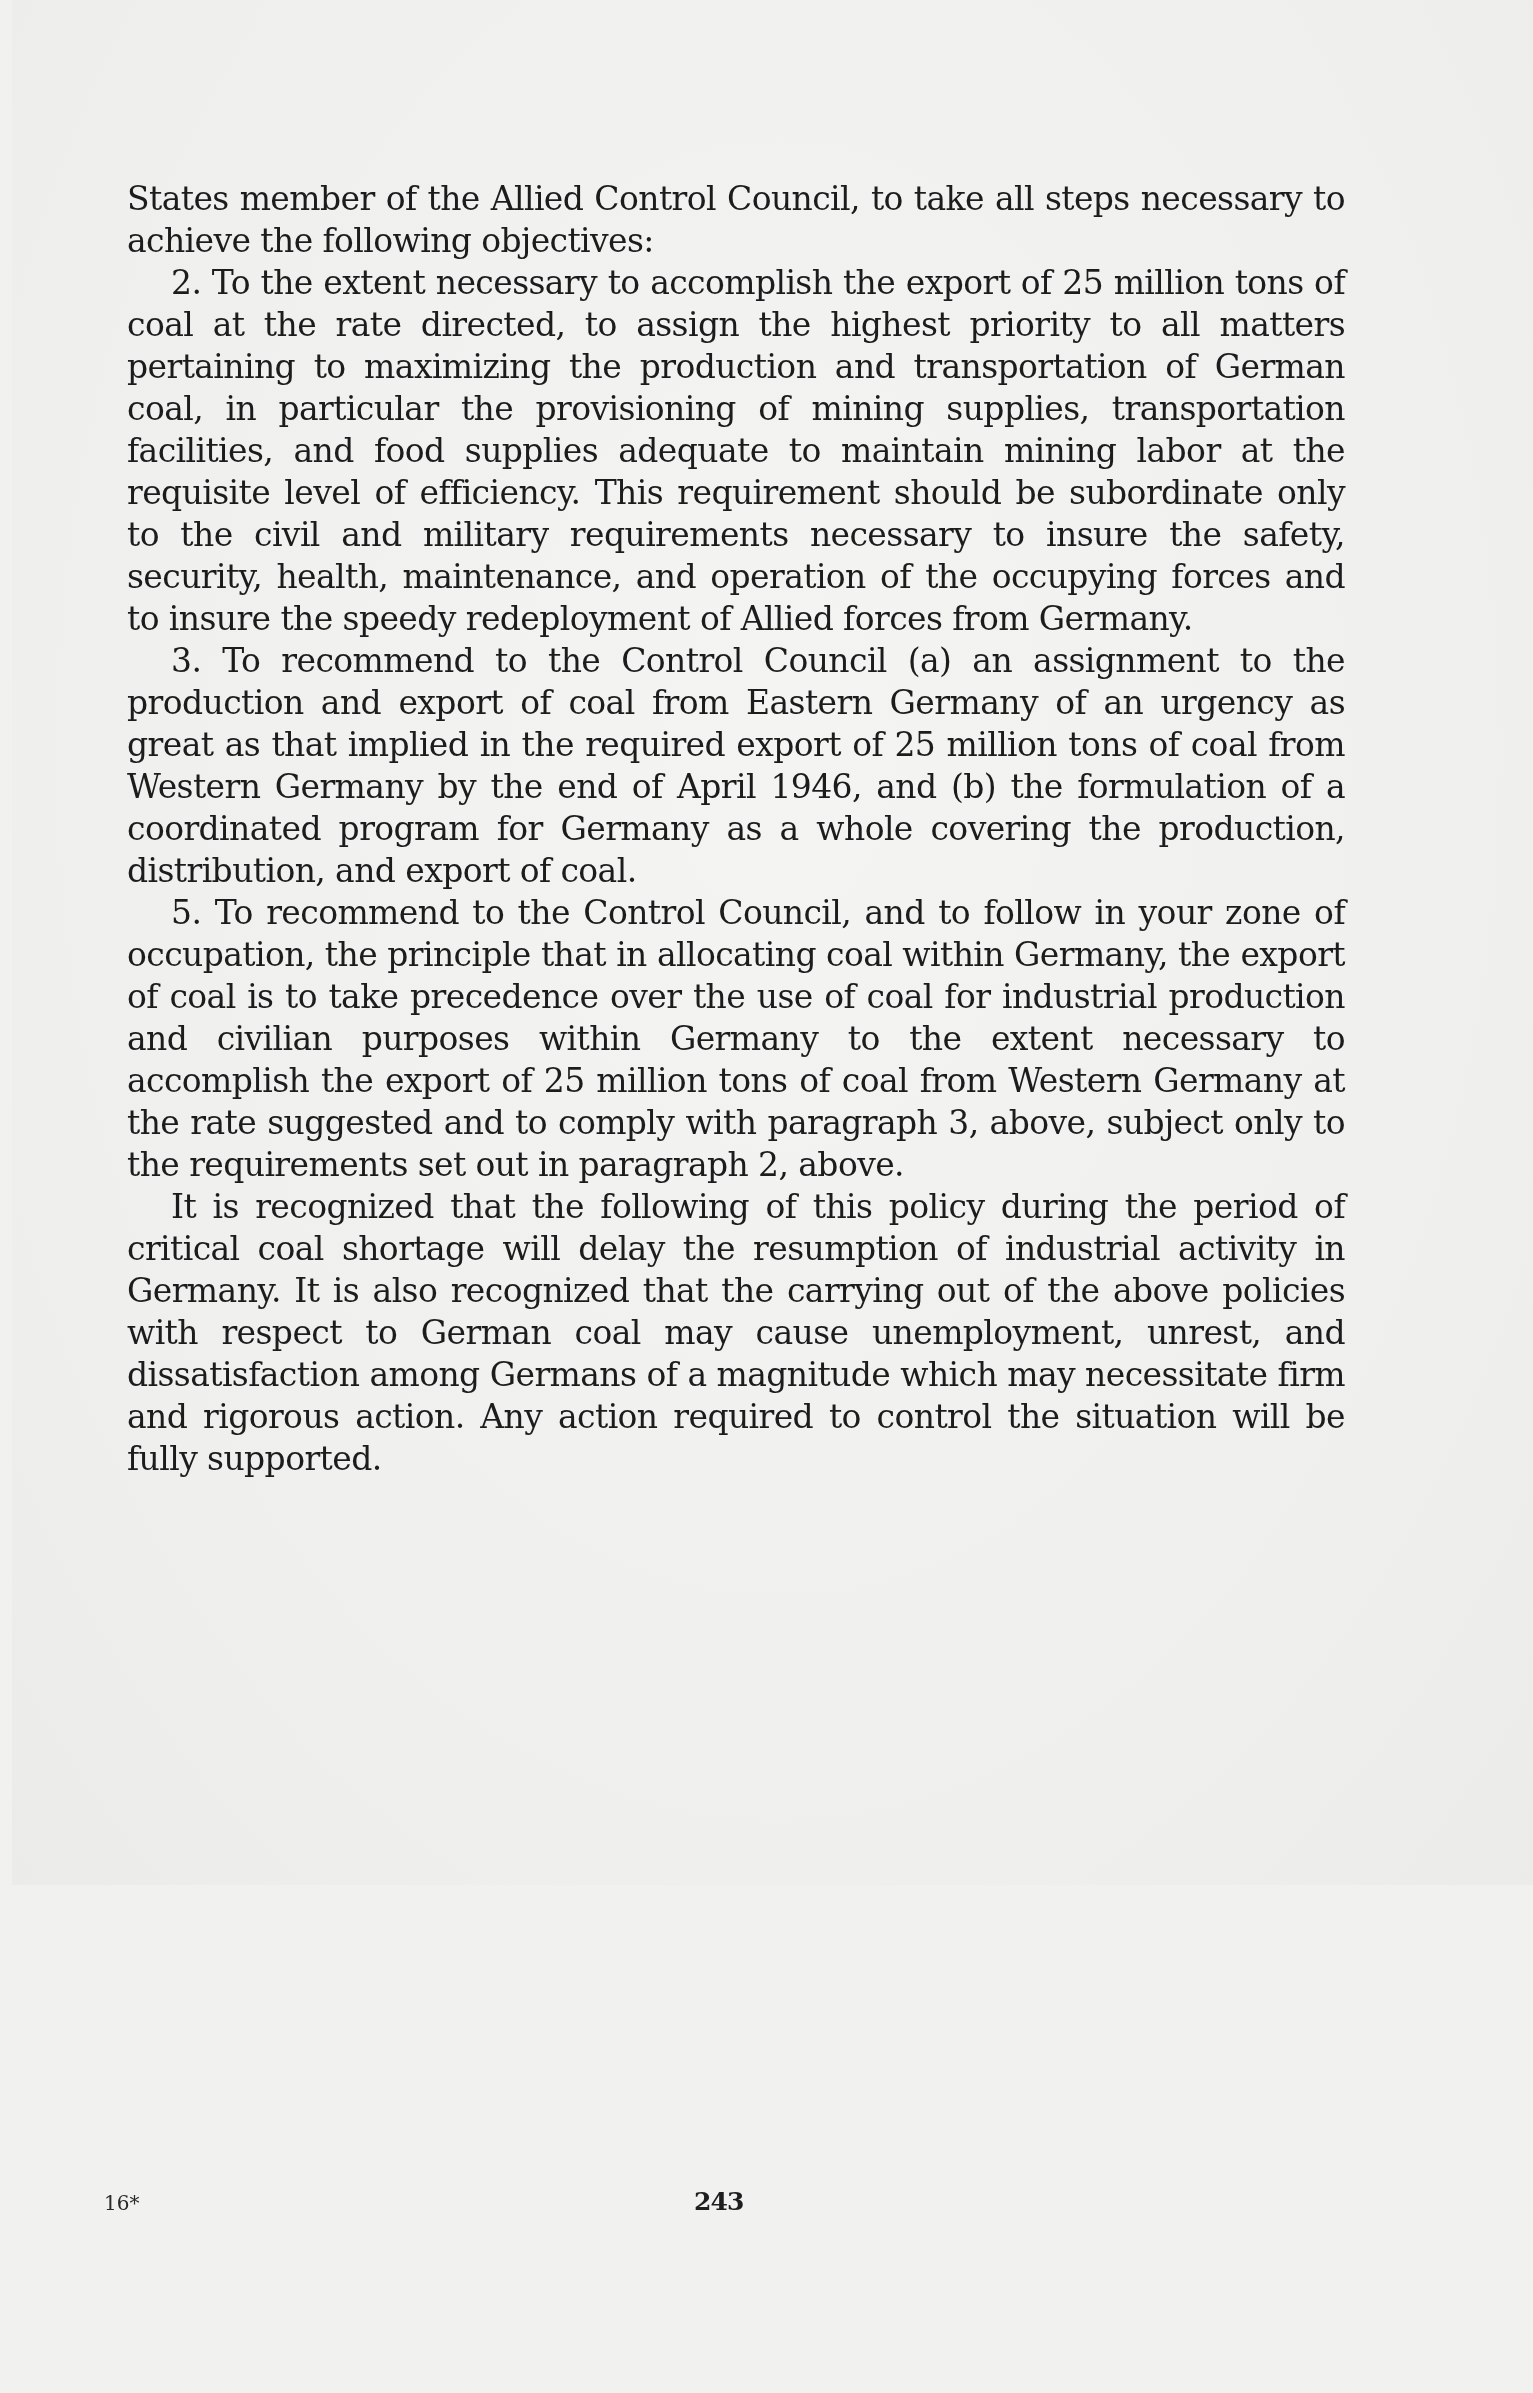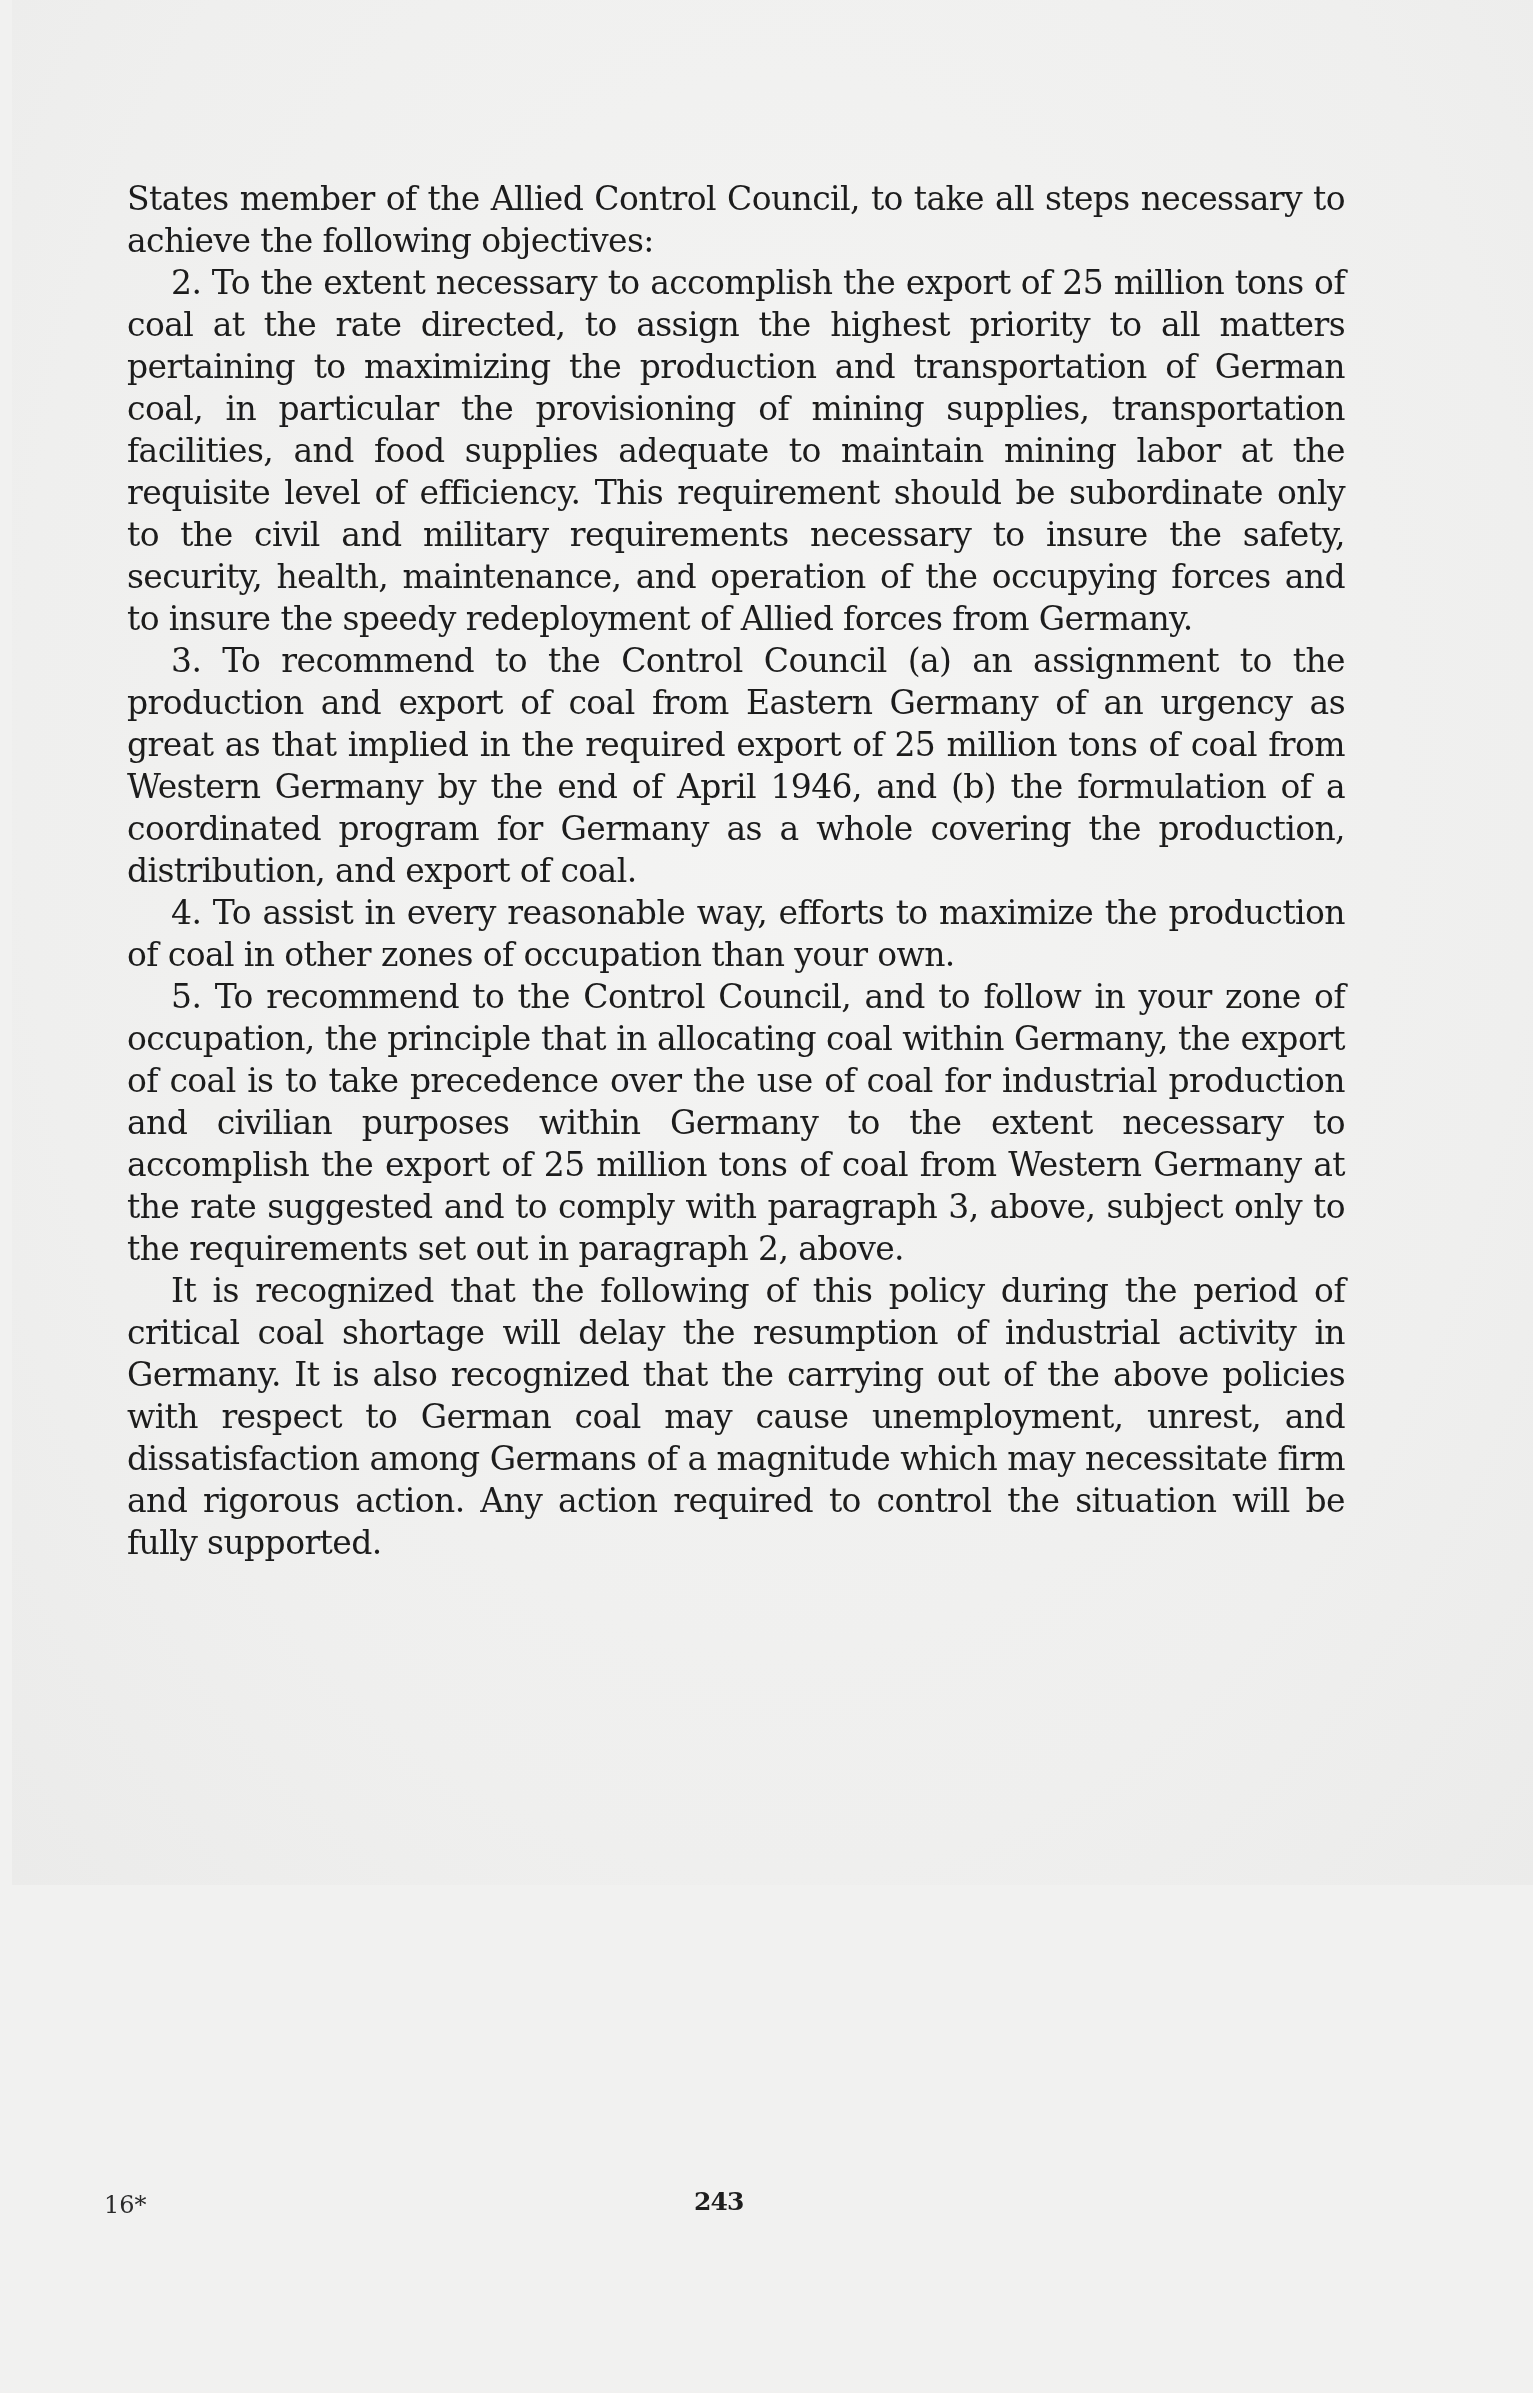--- a/index.html
+++ b/index.html
@@ -40,21 +40,21 @@
     hyphens: manual;
   }
   .para.indent {
     text-indent: 44px;
   }
   .footer-signature {
     position: absolute;
     left: 92px;
     top: 2191px;
     font-family: "DejaVu Serif", "Liberation Serif", serif;
-    font-size: 24px;
+    font-size: 20px;
     color: #2a2a2a;
   }
   .footer-page-number {
     position: absolute;
     left: 682px;
     top: 2187px;
     font-family: "DejaVu Serif", "Liberation Serif", serif;
     font-size: 25px;
     font-weight: bold;
     color: #1e1e1e;
@@ -63,21 +63,20 @@
 </style>
 </head>
 <body>
 
 <div class="page">
 
   <div class="text-block">
     <p class="para">States member of the Allied Control Council, to take all steps necessary to achieve the following objectives:</p>
     <p class="para indent">2. To the extent necessary to accomplish the export of 25 mil­lion tons of coal at the rate directed, to assign the highest pri­ority to all matters pertaining to maximizing the production and transportation of German coal, in particular the provision­ing of mining supplies, transportation facilities, and food sup­plies adequate to maintain mining labor at the requisite level of efficiency. This requirement should be subordinate only to the civil and military requirements necessary to insure the safe­ty, security, health, maintenance, and operation of the oc­cupying forces and to insure the speedy redeployment of Allied forces from Germany.</p>
     <p class="para indent">3. To recommend to the Control Council (a) an assignment to the production and export of coal from Eastern Germany of an urgency as great as that implied in the required export of 25 million tons of coal from Western Germany by the end of April 1946, and (b) the formulation of a coordinated program for Germany as a whole covering the production, distribution, and export of coal.</p>
-    <p class="para indent">4. To assist in every reasonable way, efforts to maximize the production of coal in other zones of occupation than your own.</p>
     <p class="para indent">5. To recommend to the Control Council, and to follow in your zone of occupation, the principle that in allocating coal within Germany, the export of coal is to take precedence over the use of coal for industrial production and civilian purposes within Germany to the extent necessary to accomplish the export of 25 million tons of coal from Western Germany at the rate suggested and to comply with paragraph 3, above, subject only to the requirements set out in paragraph 2, above.</p>
     <p class="para indent">It is recognized that the following of this policy during the period of critical coal shortage will delay the resumption of industrial activity in Germany. It is also recognized that the carrying out of the above policies with respect to German coal may cause unemployment, unrest, and dissatisfaction among Germans of a magnitude which may necessitate firm and rigor­ous action. Any action required to control the situation will be fully supported.</p>
   </div>
 
   <div class="footer-signature">16*</div>
   <div class="footer-page-number">243</div>
 
 </div>
 
 

